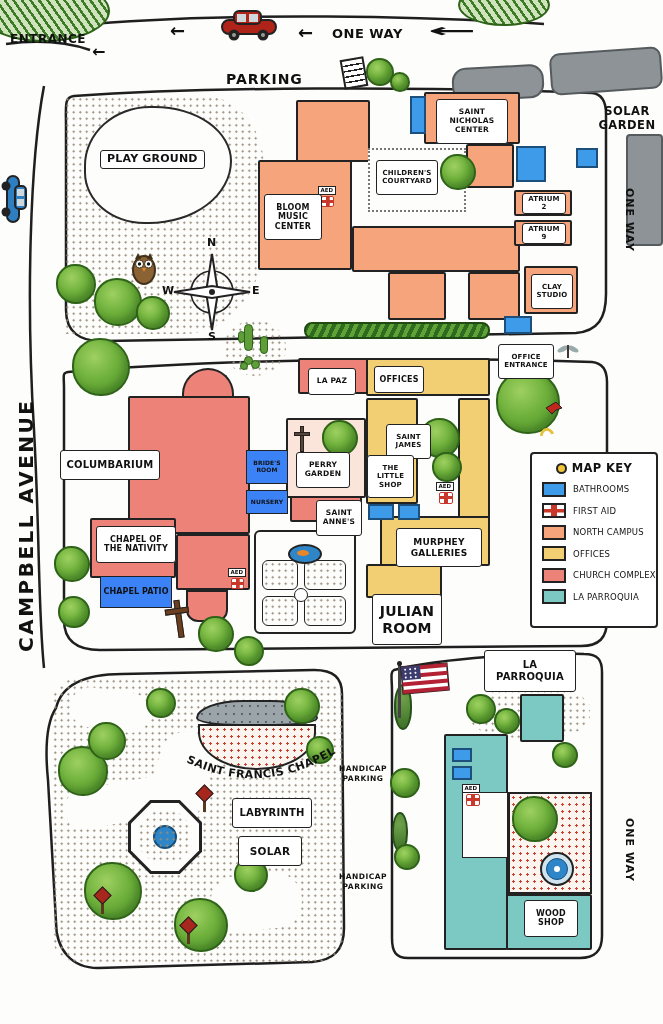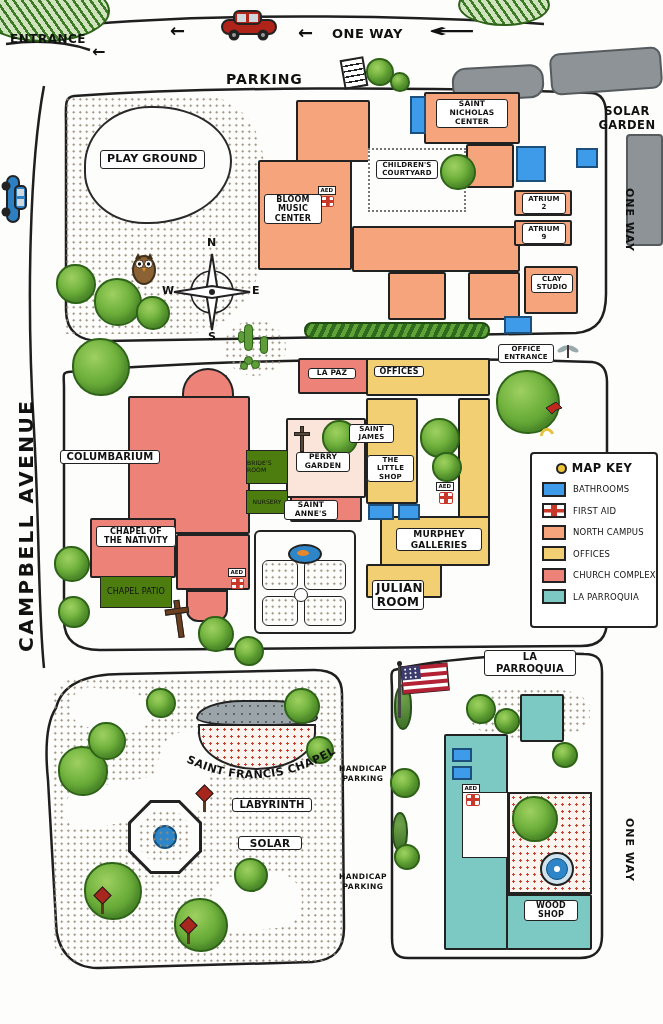--- a/index.html
+++ b/index.html
@@ -5,27 +5,27 @@
   *{margin:0;padding:0;box-sizing:border-box}
   html,body{background:#e9e9e9}
   #map{position:relative;width:663px;height:1024px;background:#fdfdfc;overflow:hidden;
        font-family:"DejaVu Sans","Liberation Sans",sans-serif;color:#111}
   svg.base{position:absolute;left:0;top:0;z-index:2}
   .stip{position:absolute;background-image:radial-gradient(#978c78 .9px,transparent 1.1px);background-size:6.5px 6.5px;z-index:4}
   .whitepath{position:absolute;background:#fdfdfc;z-index:5}
   .gray{position:absolute;background:#8d9396;border:2px solid #565b5d;z-index:6}
   .hatch{position:absolute;background:repeating-linear-gradient(55deg,#3e7b27 0 2.5px,#cfe3bd 2.5px 7px);border:2.5px solid #2e6318;z-index:6}
   .bld{position:absolute;border:2px solid #222;border-radius:2px;z-index:10}
-  .room{position:absolute;background:#4d7c0f;border:1.8px solid #222;font-weight:normal;z-index:12;display:flex;align-items:center;justify-content:center;line-height:1.15;letter-spacing:.1px}
+  .room{position:absolute;background:#3b82f6;border:1.8px solid #222;font-weight:bold;text-align:center;z-index:12;display:flex;align-items:center;justify-content:center;line-height:1.15;letter-spacing:.1px}
   .bath{position:absolute;border:2px solid #1c4f7c;z-index:14}
   .hedge{position:absolute;background:repeating-linear-gradient(115deg,#2f6b1f 0 4px,#5fa238 4px 8px);border:2px solid #1f4b12;border-radius:8px;z-index:14}
   .redstip{position:absolute;background-color:#fcf4ee;background-image:radial-gradient(#c8402f 1px,transparent 1.2px);background-size:7px 7px;border:2px solid #222;z-index:8}
   .tree{position:absolute;border-radius:48% 52% 50% 50%;background:radial-gradient(circle at 38% 32%,#9ed060 0%,#6fb13c 45%,#4a8c28 100%);border:2px solid #2e6318;box-shadow:inset -4px -4px 6px rgba(20,60,10,.25);z-index:20}
   .cypress{position:absolute;border-radius:50%/46%;background:radial-gradient(circle at 40% 28%,#6fa24a,#3c6e26);border:2px solid #27511a;z-index:20}
-  .lbl{position:absolute;background:#fff;border:1.6px solid #222;border-radius:3px;padding:0 3px;font-weight:bold;text-align:center;line-height:1.18;letter-spacing:.2px;z-index:30}
+  .lbl{position:absolute;background:#fff;border:1.6px solid #222;border-radius:3px;padding:8px 3px;font-weight:bold;text-align:center;line-height:1.18;letter-spacing:.2px;z-index:30}
   .txt{position:absolute;font-weight:bold;z-index:30;letter-spacing:.5px;white-space:nowrap}
   .fa{position:absolute;background:linear-gradient(#c8382b,#c8382b) 50% 50%/100% 34% no-repeat,linear-gradient(#c8382b,#c8382b) 50% 50%/34% 100% no-repeat,#fff;border:1.6px solid #c8382b;border-radius:2px;z-index:26}
   .aedtag{position:absolute;background:#fff;border:1px solid #222;font-size:5.5px;font-weight:bold;padding:0 1.5px;z-index:27;line-height:1.3}
   .ico{position:absolute;z-index:22}
   #mapkey{position:absolute;left:530px;top:452px;width:128px;height:176px;background:#fff;border:2.5px solid #222;border-radius:4px;z-index:32}
   #mapkey .title{display:flex;align-items:center;justify-content:center;gap:5px;margin-top:7px;font-size:11.5px;font-weight:bold;letter-spacing:.4px}
   .keyrow{display:flex;align-items:center;gap:7px;margin:6.5px 0 0 10px}
   .keyrow .sw{width:24px;height:15px;border:2px solid #222;flex:0 0 auto}
   .keyrow .kl{font-size:8.5px;font-weight:normal;letter-spacing:.2px}
   .cross{background:linear-gradient(#c8382b,#c8382b) 50% 50%/100% 32% no-repeat,linear-gradient(#c8382b,#c8382b) 50% 50%/32% 100% no-repeat,#fff}
@@ -188,21 +188,21 @@
   <div class="room" style="left:246px;top:450px;width:42px;height:34px;font-size:6px">BRIDE'S ROOM</div>
   <div class="room" style="left:246px;top:490px;width:42px;height:24px;font-size:6px">NURSERY</div>
 
   <div class="bld" style="left: 286px; top: 418px; width: 80px; height: 80px; z-index: 8; background-color: rgb(251, 228, 217);"></div>
   <div class="ico" style="left:294px;top:426px;width:16px;height:26px;z-index:22">
     <div style="position:absolute;left:6px;top:0;width:4px;height:26px;background:#5a4632;border:1px solid #222"></div>
     <div style="position:absolute;left:0;top:6px;width:16px;height:4px;background:#5a4632;border:1px solid #222"></div>
   </div>
   <div class="tree" style="left:322px;top:420px;width:36px;height:36px"></div>
   <div class="lbl" style="left:296px;top:452px;width:54px;font-size:7.5px">PERRY GARDEN</div>
-  <div class="lbl" style="left:284px;top:500px;width:54px;font-size:7.5px">SAINT ANNE'S</div>
+  <div class="lbl" style="left:316px;top:500px;width:46px;font-size:7.5px">SAINT ANNE'S</div>
   <div class="lbl" style="left:96px;top:526px;width:80px;font-size:8px">CHAPEL OF THE NATIVITY</div>
   <div class="room" style="left:100px;top:576px;width:72px;height:32px;font-size:8px">CHAPEL PATIO</div>
 
   <div class="aedtag" style="left:228px;top:568px">AED</div>
   <div class="fa" style="left:231px;top:578px;width:13px;height:11px"></div>
 
   <div class="ico" style="left:166px;top:600px;width:24px;height:38px;transform:rotate(-8deg);z-index:22">
     <div style="position:absolute;left:10px;top:0;width:6px;height:38px;background:#6e3f1f;border:1.5px solid #222"></div>
     <div style="position:absolute;left:0;top:8px;width:24px;height:6px;background:#6e3f1f;border:1.5px solid #222"></div>
   </div>
@@ -220,24 +220,24 @@
   <div class="tree" style="left:54px;top:546px;width:36px;height:36px"></div>
   <div class="tree" style="left:58px;top:596px;width:32px;height:32px"></div>
 
   <div class="bld" style="left: 366px; top: 358px; width: 124px; height: 38px; background-color: rgb(242, 207, 114);"></div>
   <div class="bld" style="left: 366px; top: 398px; width: 52px; height: 106px; background-color: rgb(242, 207, 114);"></div>
   <div class="bld" style="left: 458px; top: 398px; width: 32px; height: 132px; background-color: rgb(242, 207, 114);"></div>
   <div class="bld" style="left: 380px; top: 516px; width: 110px; height: 50px; background-color: rgb(242, 207, 114);"></div>
   <div class="bld" style="left: 366px; top: 564px; width: 76px; height: 34px; background-color: rgb(242, 207, 114);"></div>
 
   <div class="lbl" style="left:374px;top:366px;width:50px;font-size:8px">OFFICES</div>
-  <div class="lbl" style="left:349px;top:424px;width:45px;font-size:7px">SAINT JAMES</div>
+  <div class="lbl" style="left:386px;top:424px;width:45px;font-size:7px">SAINT JAMES</div>
   <div class="lbl" style="left:367px;top:455px;width:47px;font-size:7px">THE LITTLE SHOP</div>
   <div class="lbl" style="left:396px;top:528px;width:86px;font-size:9px">MURPHEY GALLERIES</div>
-  <div class="lbl" style="left:372px;top:580px;width:52px;font-size:12px">JULIAN ROOM</div>
+  <div class="lbl" style="left:372px;top:594px;width:70px;font-size:14px">JULIAN ROOM</div>
 
   <div class="tree" style="left:420px;top:418px;width:40px;height:40px"></div>
   <div class="tree" style="left:432px;top:452px;width:30px;height:30px"></div>
   <div class="bath" style="left: 368px; top: 504px; width: 26px; height: 16px; background-color: rgb(61, 155, 233);"></div>
   <div class="bath" style="left: 398px; top: 504px; width: 22px; height: 16px; background-color: rgb(61, 155, 233);"></div>
   <div class="aedtag" style="left:436px;top:482px">AED</div>
   <div class="fa" style="left:439px;top:492px;width:14px;height:12px"></div>
 
   <div id="mapkey">
     <div class="title">

